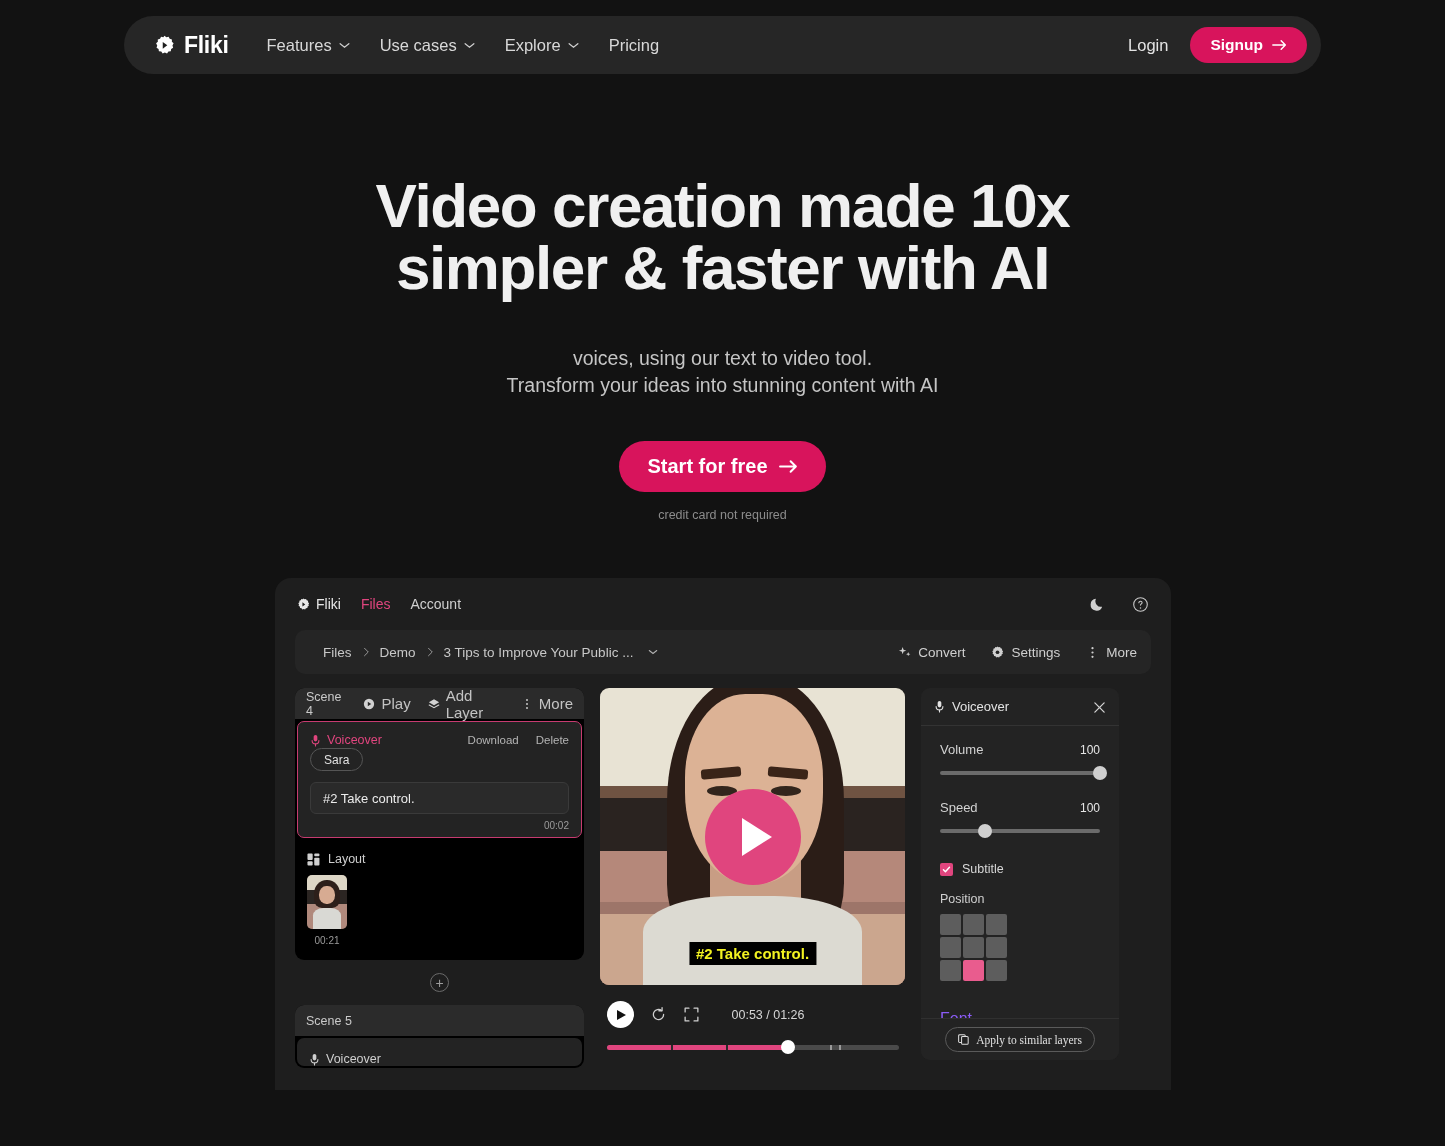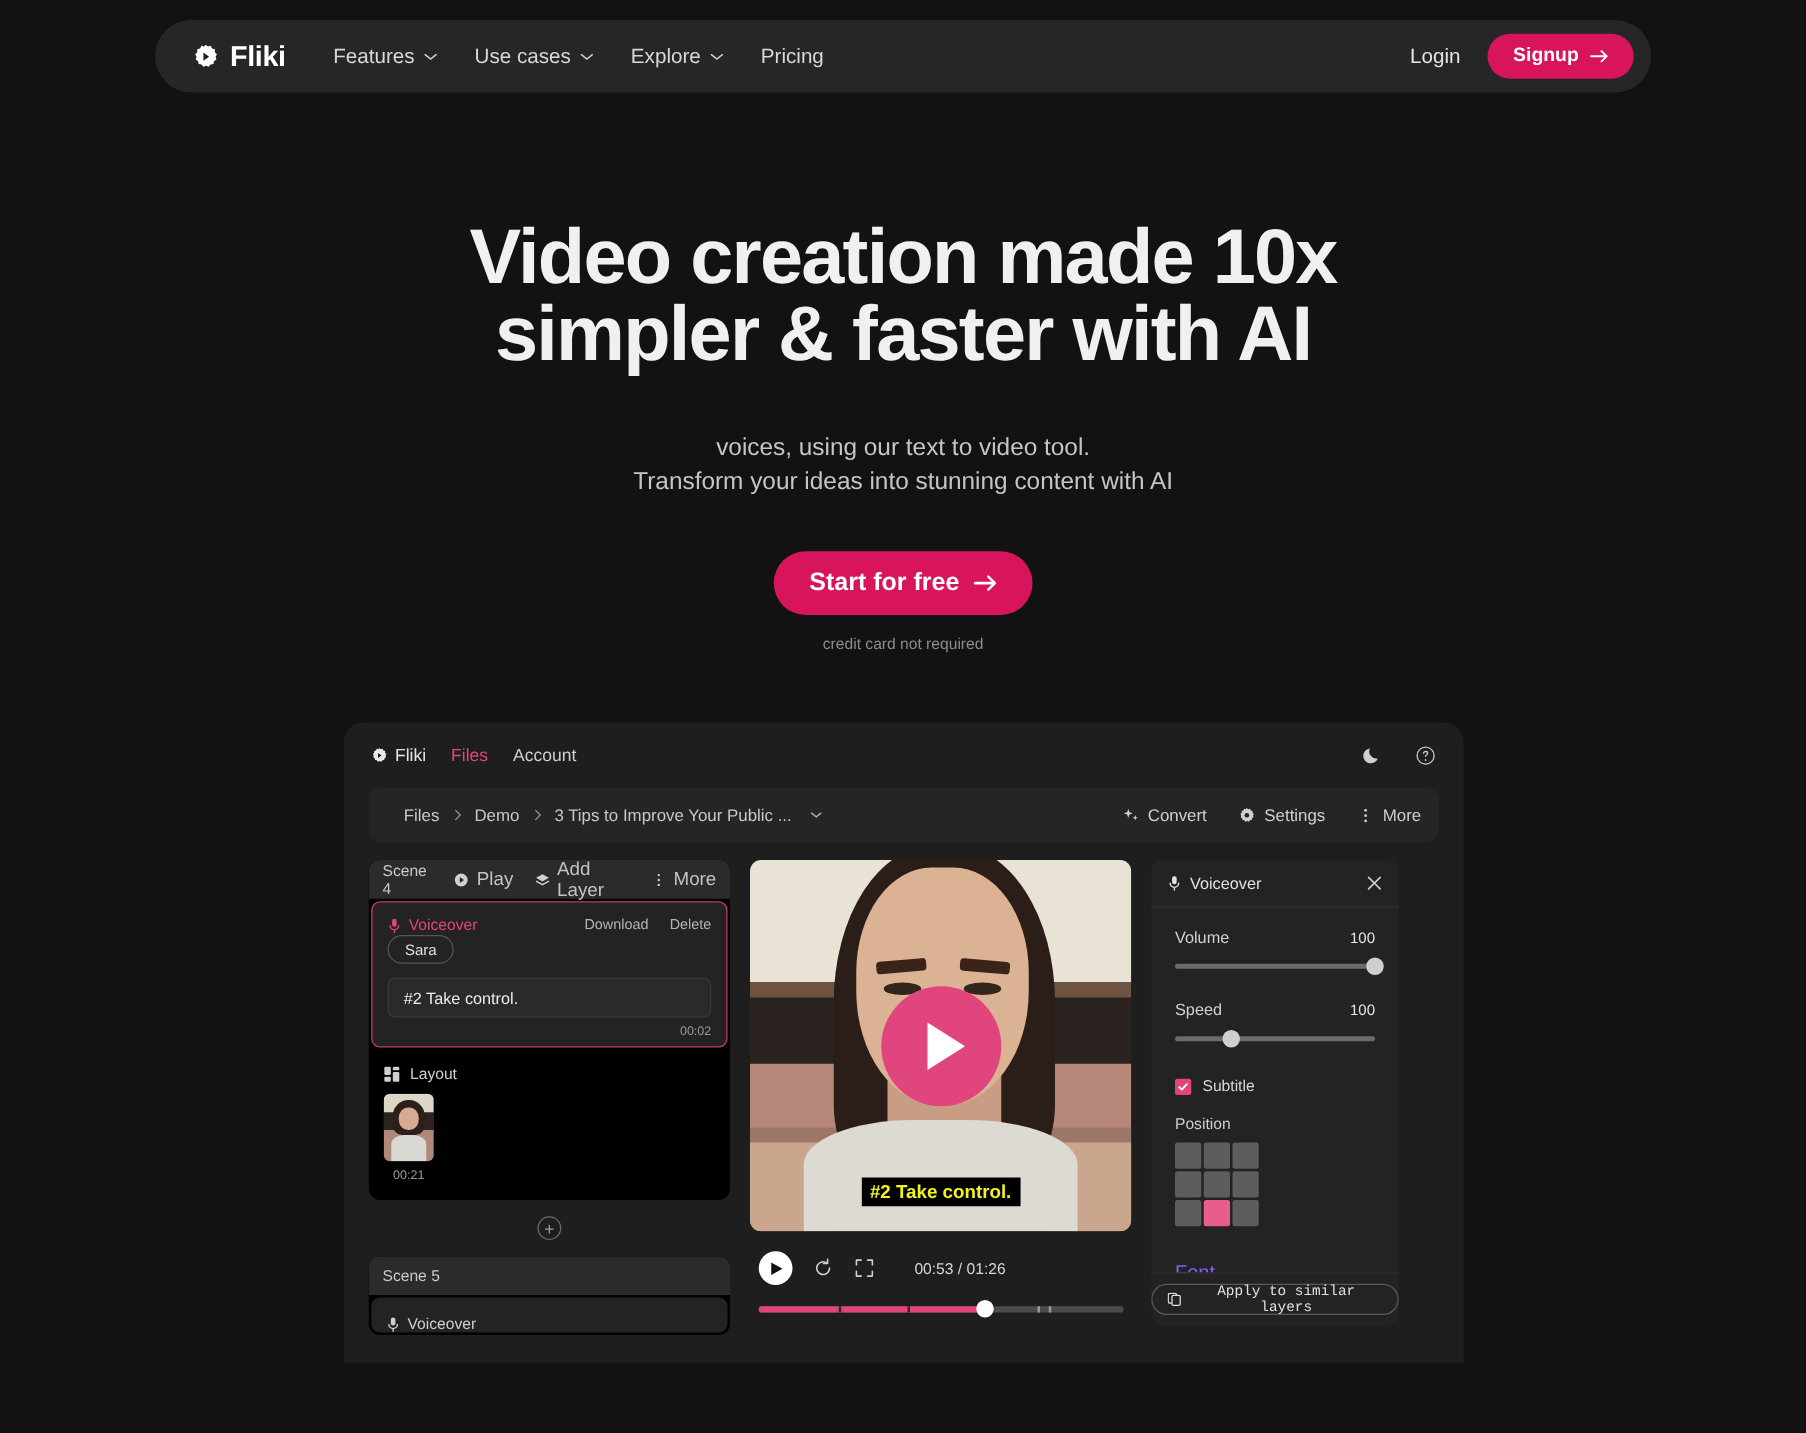--- a/index.html
+++ b/index.html
@@ -255,21 +255,21 @@
   }
   .rp-footer {
     position: absolute; left: 0; bottom: 0; width: 100%; height: 42px;
     background: #232323; border-top: 1px solid #303030;
     display: flex; align-items: center; justify-content: center;
   }
   .apply-btn {
     height: 25px; padding: 0 12px; border: 1px solid #5a5a5a; border-radius: 13px;
     background: transparent; color: #e0e0e0; font-size: 11.5px;
     display: flex; align-items: center; gap: 7px; cursor: pointer;
-    font-family: Liberation Mono, monospace;
+    font-family: Liberation Serif, serif;
   }
   .copy-ic { width: 11px; height: 11px; display: block; }
 </style>
 </head>
 <body>
 
 <div class="page">
 
   <div class="navbar">
     <div class="brand">

